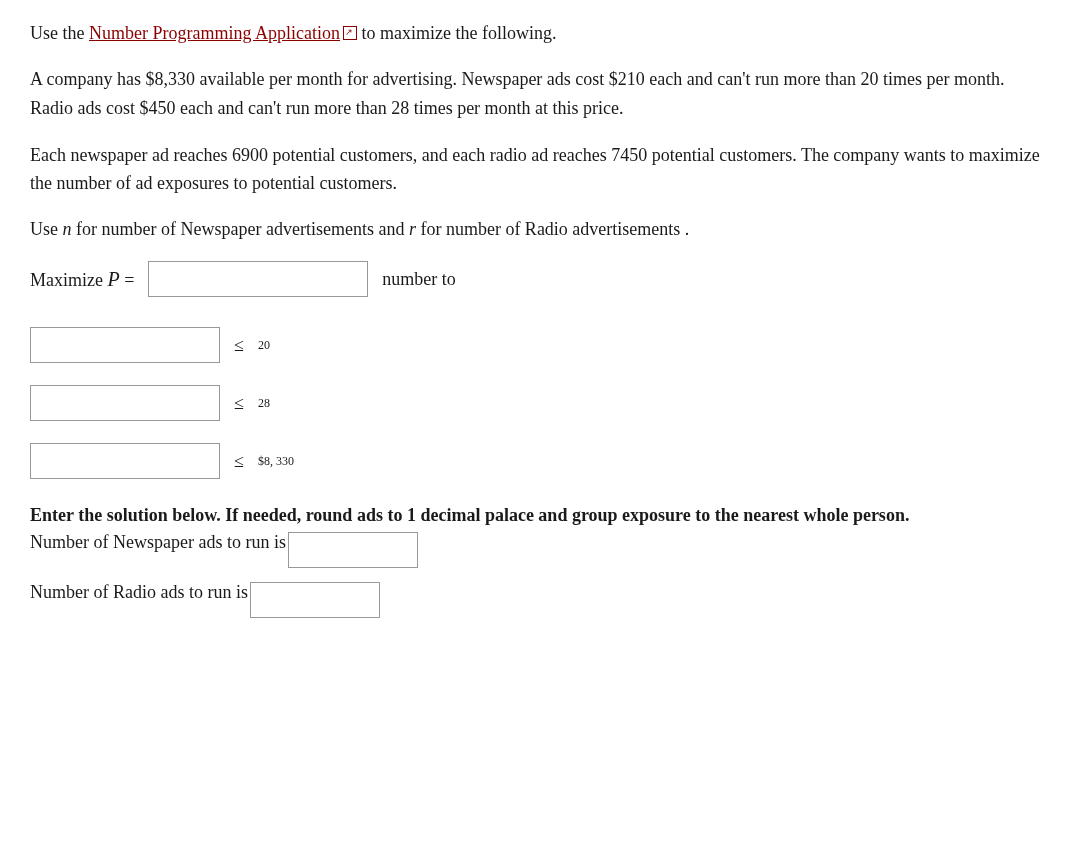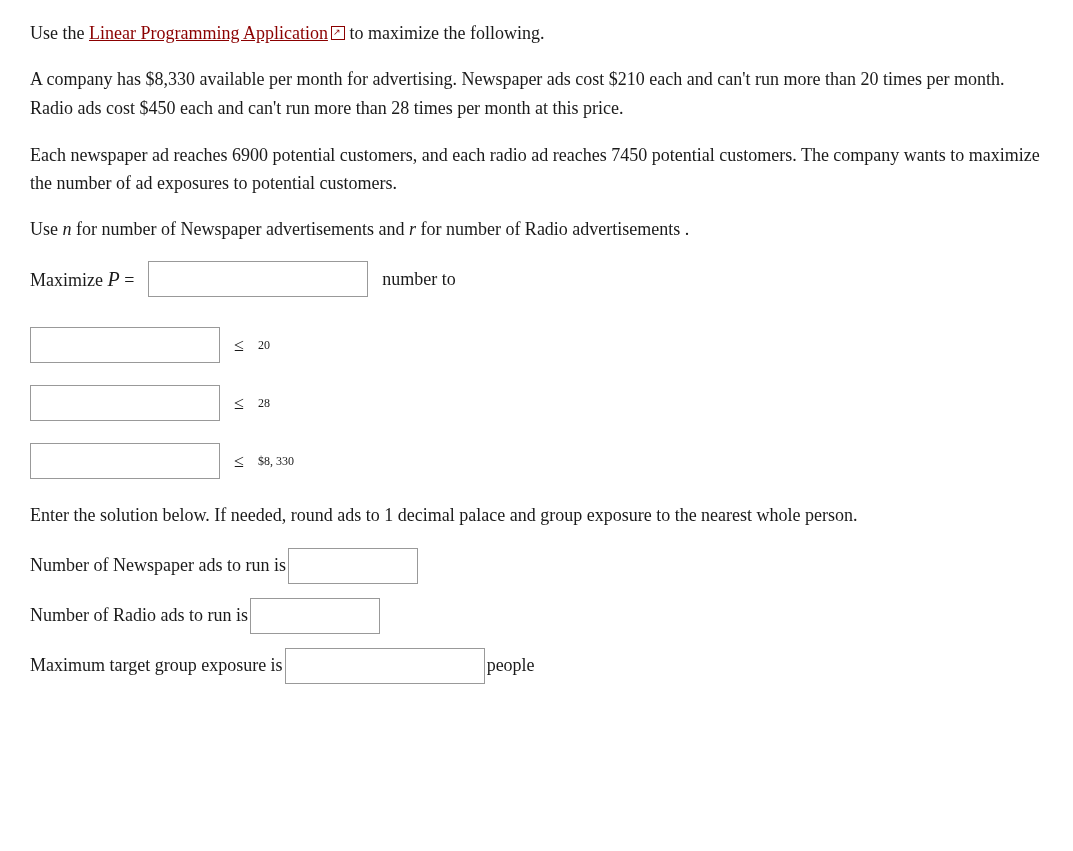--- a/index.html
+++ b/index.html
@@ -103,27 +103,27 @@
     .constraint-value {
       font-size: 12px;
       white-space: nowrap;
     }
 
     .solution-section {
       margin-top: 10px;
     }
 
     .solution-intro {
-      margin-bottom: 18px;
+      margin-bottom: 2px;
       line-height: 1.6;
+      font-weight: bold;
     }
 
     .solution-row {
       display: flex;
-      align-items: center;
       margin-bottom: 14px;
       gap: 2px;
       font-size: 18px;
     }
 
     .solution-label {
       white-space: nowrap;
     }
 
     .solution-input {
@@ -167,21 +167,21 @@
       position: absolute;
       top: -1px;
       left: 1px;
       color: #8b0000;
     }
   </style>
 </head>
 <body>
 
 <p class="intro-line">
-  <span>Use the </span><a href="#">Linear Programming Application</a><span class="external-link-icon"></span><span> to maximize the following.</span>
+  <span>Use the </span><a href="#">Number Programming Application</a><span class="external-link-icon"></span><span> to maximize the following.</span>
 </p>
 
 <p class="paragraph">A company has $8,330 available per month for advertising. Newspaper ads cost $210 each and can't run more than 20 times per month. Radio ads cost $450 each and can't run more than 28 times per month at this price.</p>
 
 <p class="paragraph">Each newspaper ad reaches 6900 potential customers, and each radio ad reaches 7450 potential customers. The company wants to maximize the number of ad exposures to potential customers.</p>
 
 <p class="section-label">
   <span>Use </span><span class="italic-var">n</span><span> for number of Newspaper advertisements and </span><span class="italic-var">r</span><span> for number of Radio advertisements .</span>
 </p>
 
@@ -218,19 +218,14 @@
   <div class="solution-row">
     <span class="solution-label">Number of Newspaper ads to run is</span>
     <input type="text" class="solution-input" style="">
   </div>
 
   <div class="solution-row">
     <span class="solution-label">Number of Radio ads to run is</span>
     <input type="text" class="solution-input" style="">
   </div>
 
-  <div class="solution-row">
-    <span class="solution-label">Maximum target group exposure is</span>
-    <input type="text" class="solution-input-wide" style="">
-    <span class="people-label">people</span>
-  </div>
 
 </div>
 
 </body></html>

